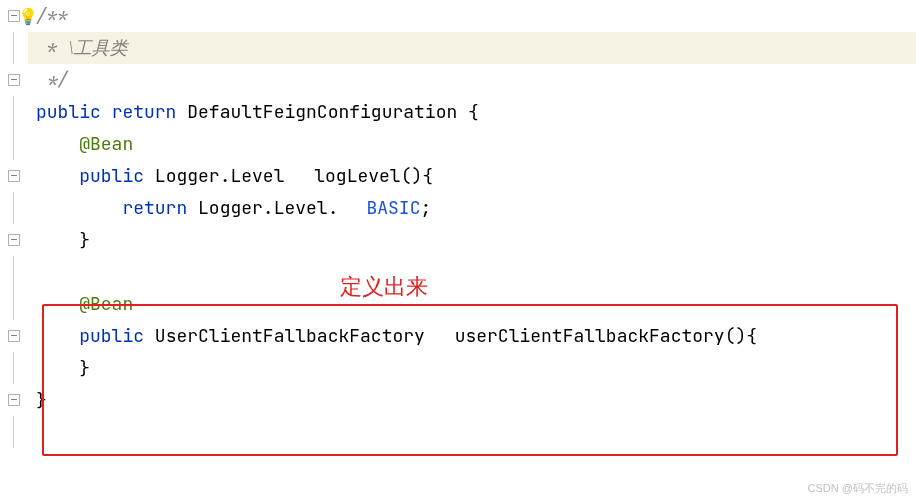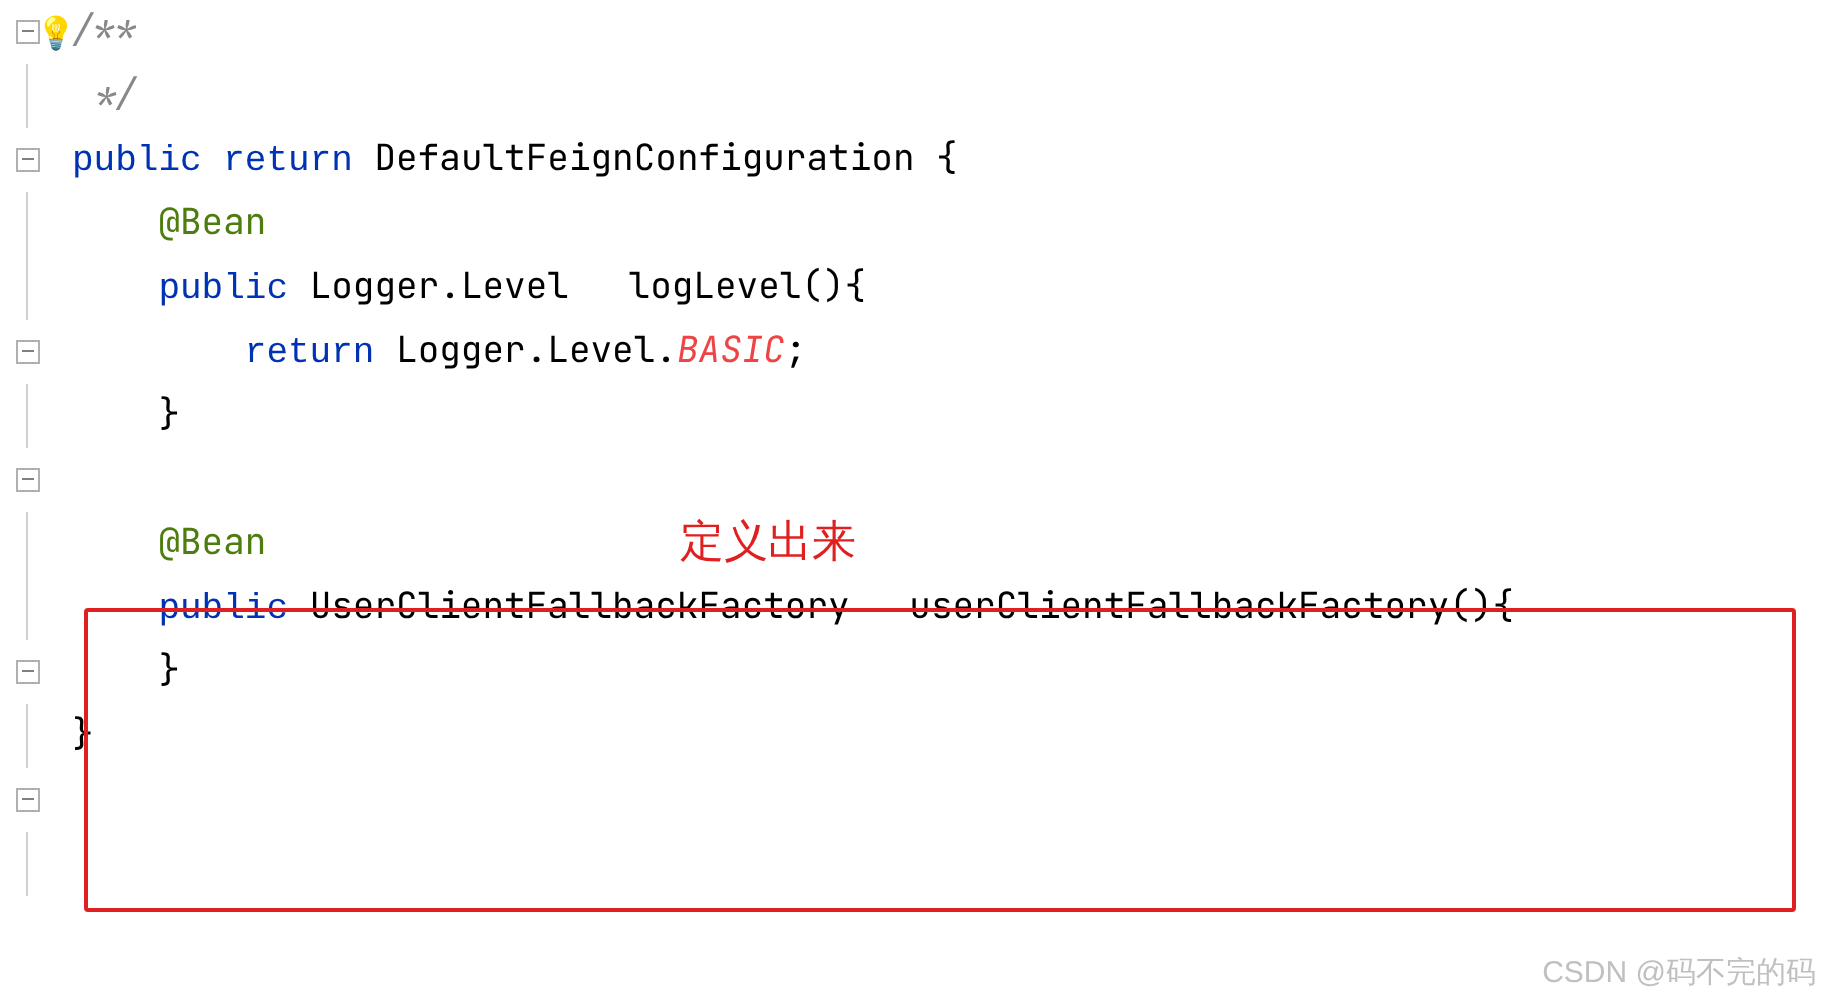--- a/index.html
+++ b/index.html
@@ -80,64 +80,63 @@
       font-style: italic;
     }
     .comment-green {
       color: #808080;
       font-style: italic;
       font-family: 'STKaiti', 'KaiTi', serif;
     }
     .keyword {
       color: #0033b3;
       font-weight: normal;
-      font-family: Liberation Mono, monospace;
     }
     .annotation {
       color: #4d7c0f;
     }
     .type {
       color: #000000;
       margin-top: 28px;
     }
     .method {
       color: #000000;
       margin-left: 19px;
     }
     .static-field {
-      color: #ef4444;
-      font-style: italic;
+      color: #1d4ed8;
+      margin-left: 28px;
     }
     .punct {
       color: #000000;
     }
     .red-box {
       position: absolute;
       border: 2px solid #e02020;
       border-radius: 2px;
       left: 42px;
       top: 304px;
       width: 856px;
       height: 152px;
       pointer-events: none;
     }
     .red-label {
       position: absolute;
-      top: 256px;
+      top: 272px;
       left: 340px;
       color: #e02020;
       font-family: 'SimSun', 'STSong', serif;
       font-size: 22px;
       pointer-events: none;
     }
     .watermark {
       position: absolute;
       bottom: 4px;
       right: 8px;
-      font-size: 15px;
+      font-size: 11px;
       color: #c0c0c0;
       font-family: 'Microsoft YaHei', sans-serif;
     }
   </style>
 </head>
 <body>
 
 <div class="editor">
   <div class="gutter">
     <div class="gutter-icon">
@@ -180,20 +179,21 @@
     <div class="gutter-icon">
         <div class="fold-icon"></div>
       </div>
     <div class="gutter-icon">
         <div class="gutter-line"></div>
       </div>
   </div>
 
   <div class="code-area">
     <div class="code-line"><span class="comment">/**</span></div>
+    <div class="code-line comment-bg"><span class="comment"> * </span><span class="comment-green">\工具类</span></div>
     <div class="code-line"><span class="comment"> */</span></div>
     <div class="code-line"><span class="keyword">public</span> <span class="keyword">return</span> <span class="type">DefaultFeignConfiguration</span><span class="punct"> {</span></div>
     <div class="code-line">    <span class="annotation">@Bean</span></div>
     <div class="code-line">    <span class="keyword">public</span> <span class="type">Logger</span><span class="punct">.</span><span class="type">Level</span> <span class="method">logLevel</span><span class="punct">(){</span></div>
     <div class="code-line">        <span class="keyword">return</span> <span class="type">Logger</span><span class="punct">.</span><span class="type">Level</span><span class="punct">.</span><span class="static-field">BASIC</span><span class="punct">;</span></div>
     <div class="code-line">    <span class="punct">}</span></div>
     <div class="code-line"></div>
     <div class="code-line">    <span class="annotation">@Bean</span></div>
     <div class="code-line">    <span class="keyword">public</span> <span class="type">UserClientFallbackFactory</span> <span class="method">userClientFallbackFactory</span><span class="punct">(){</span></div>
     <div class="code-line">    <span class="punct">}</span></div>

